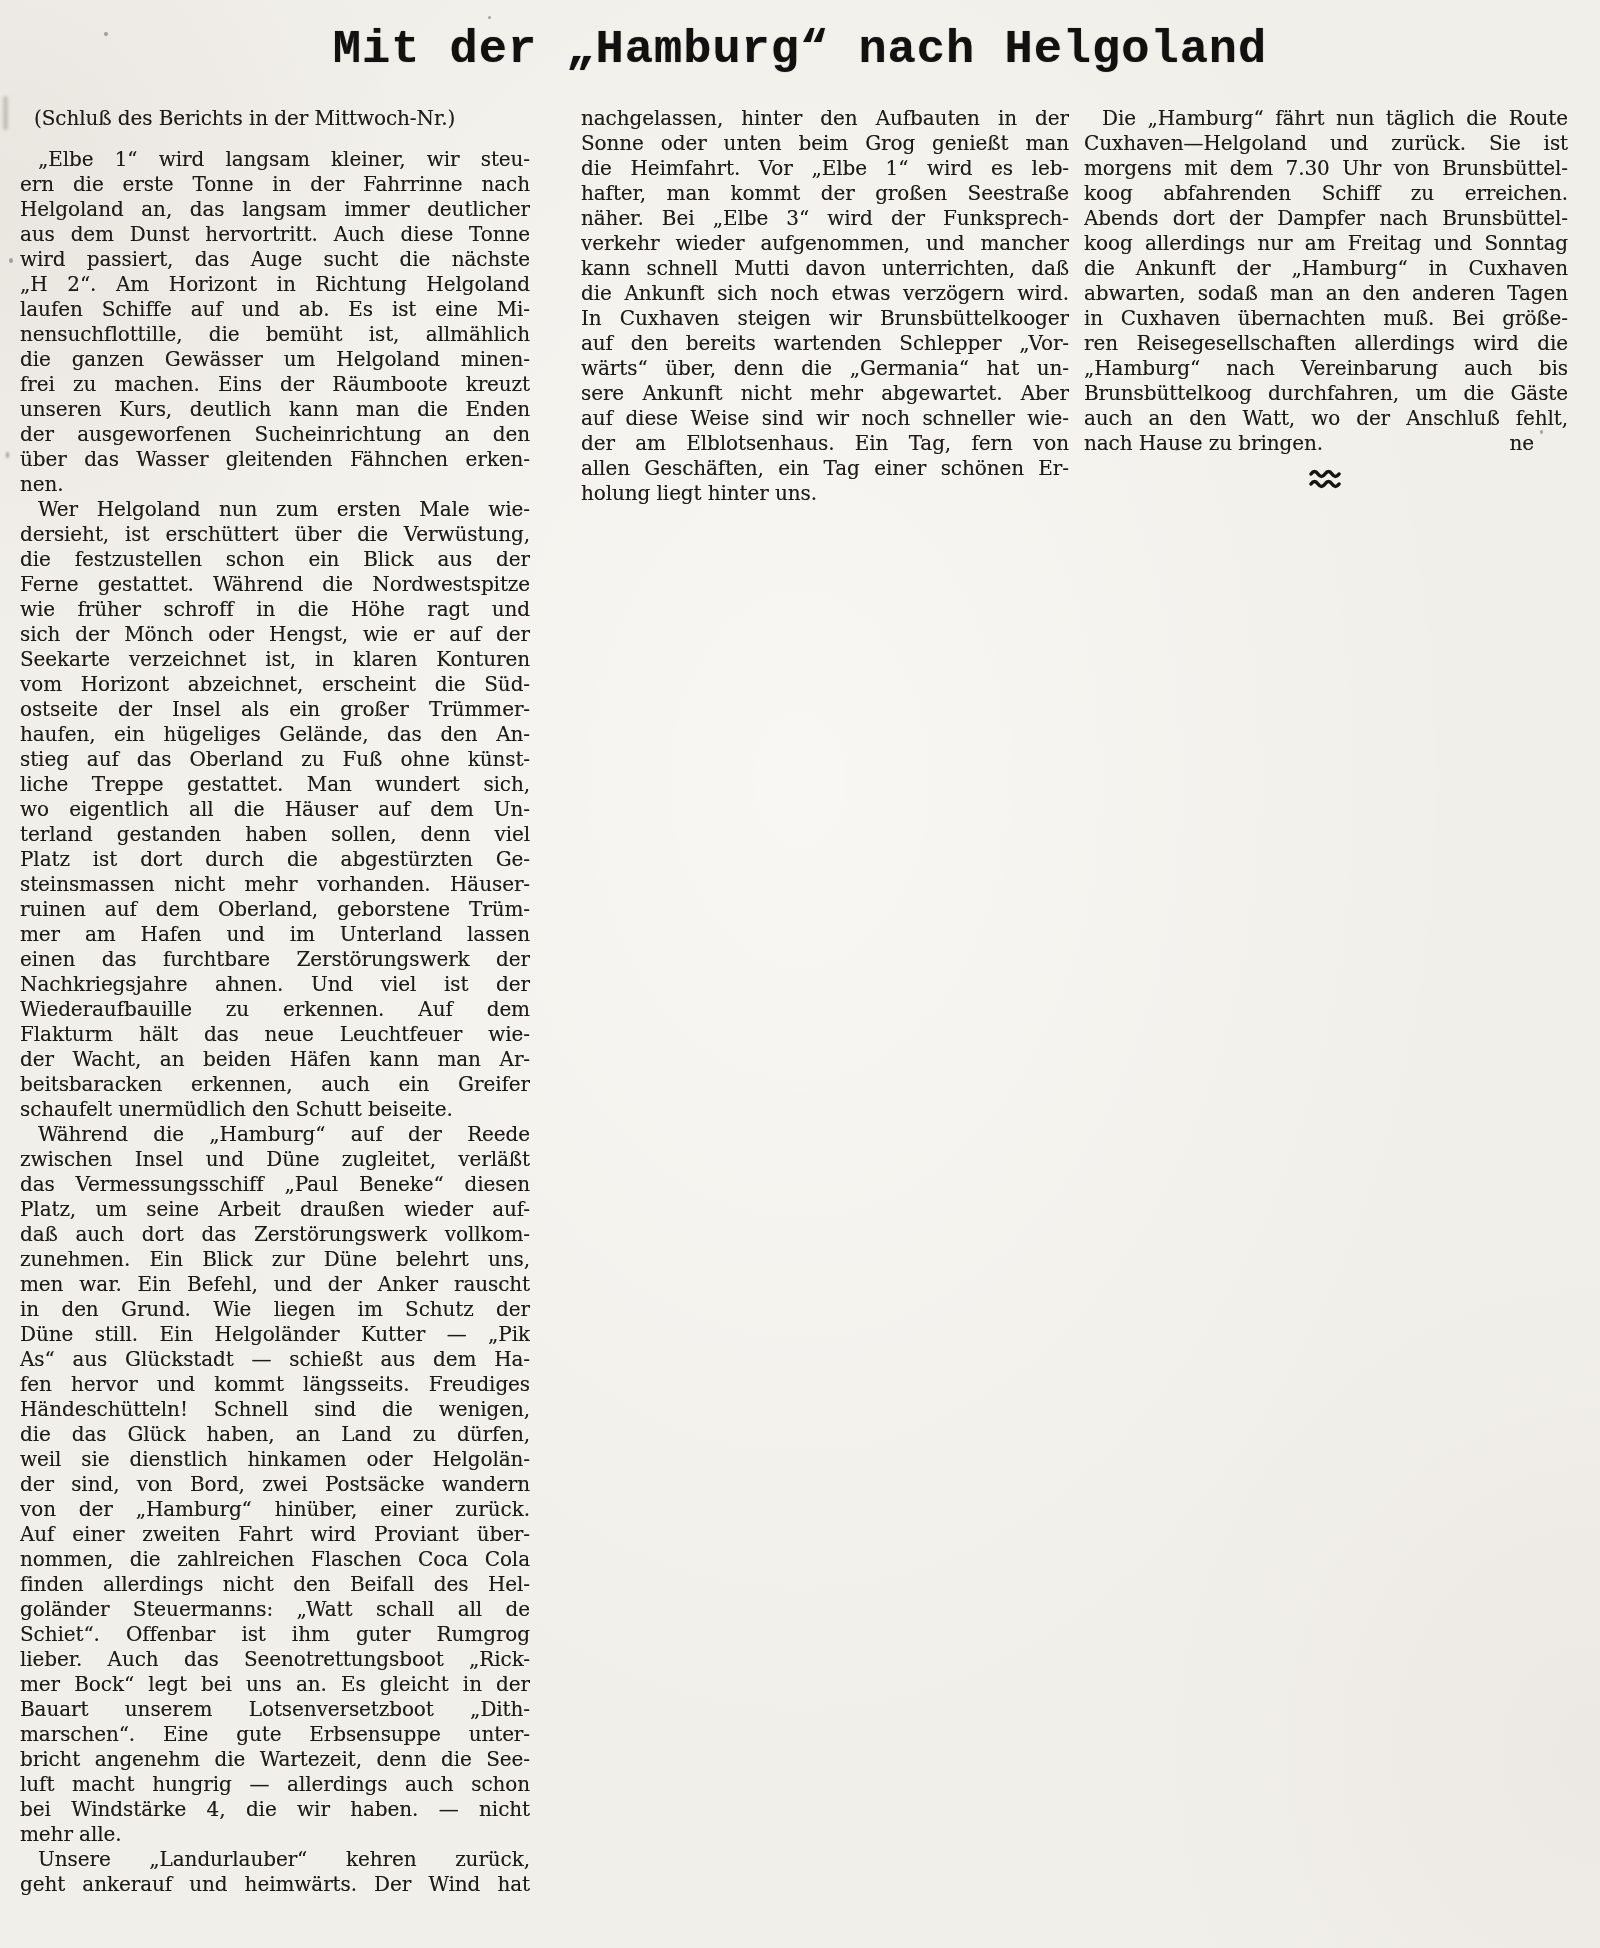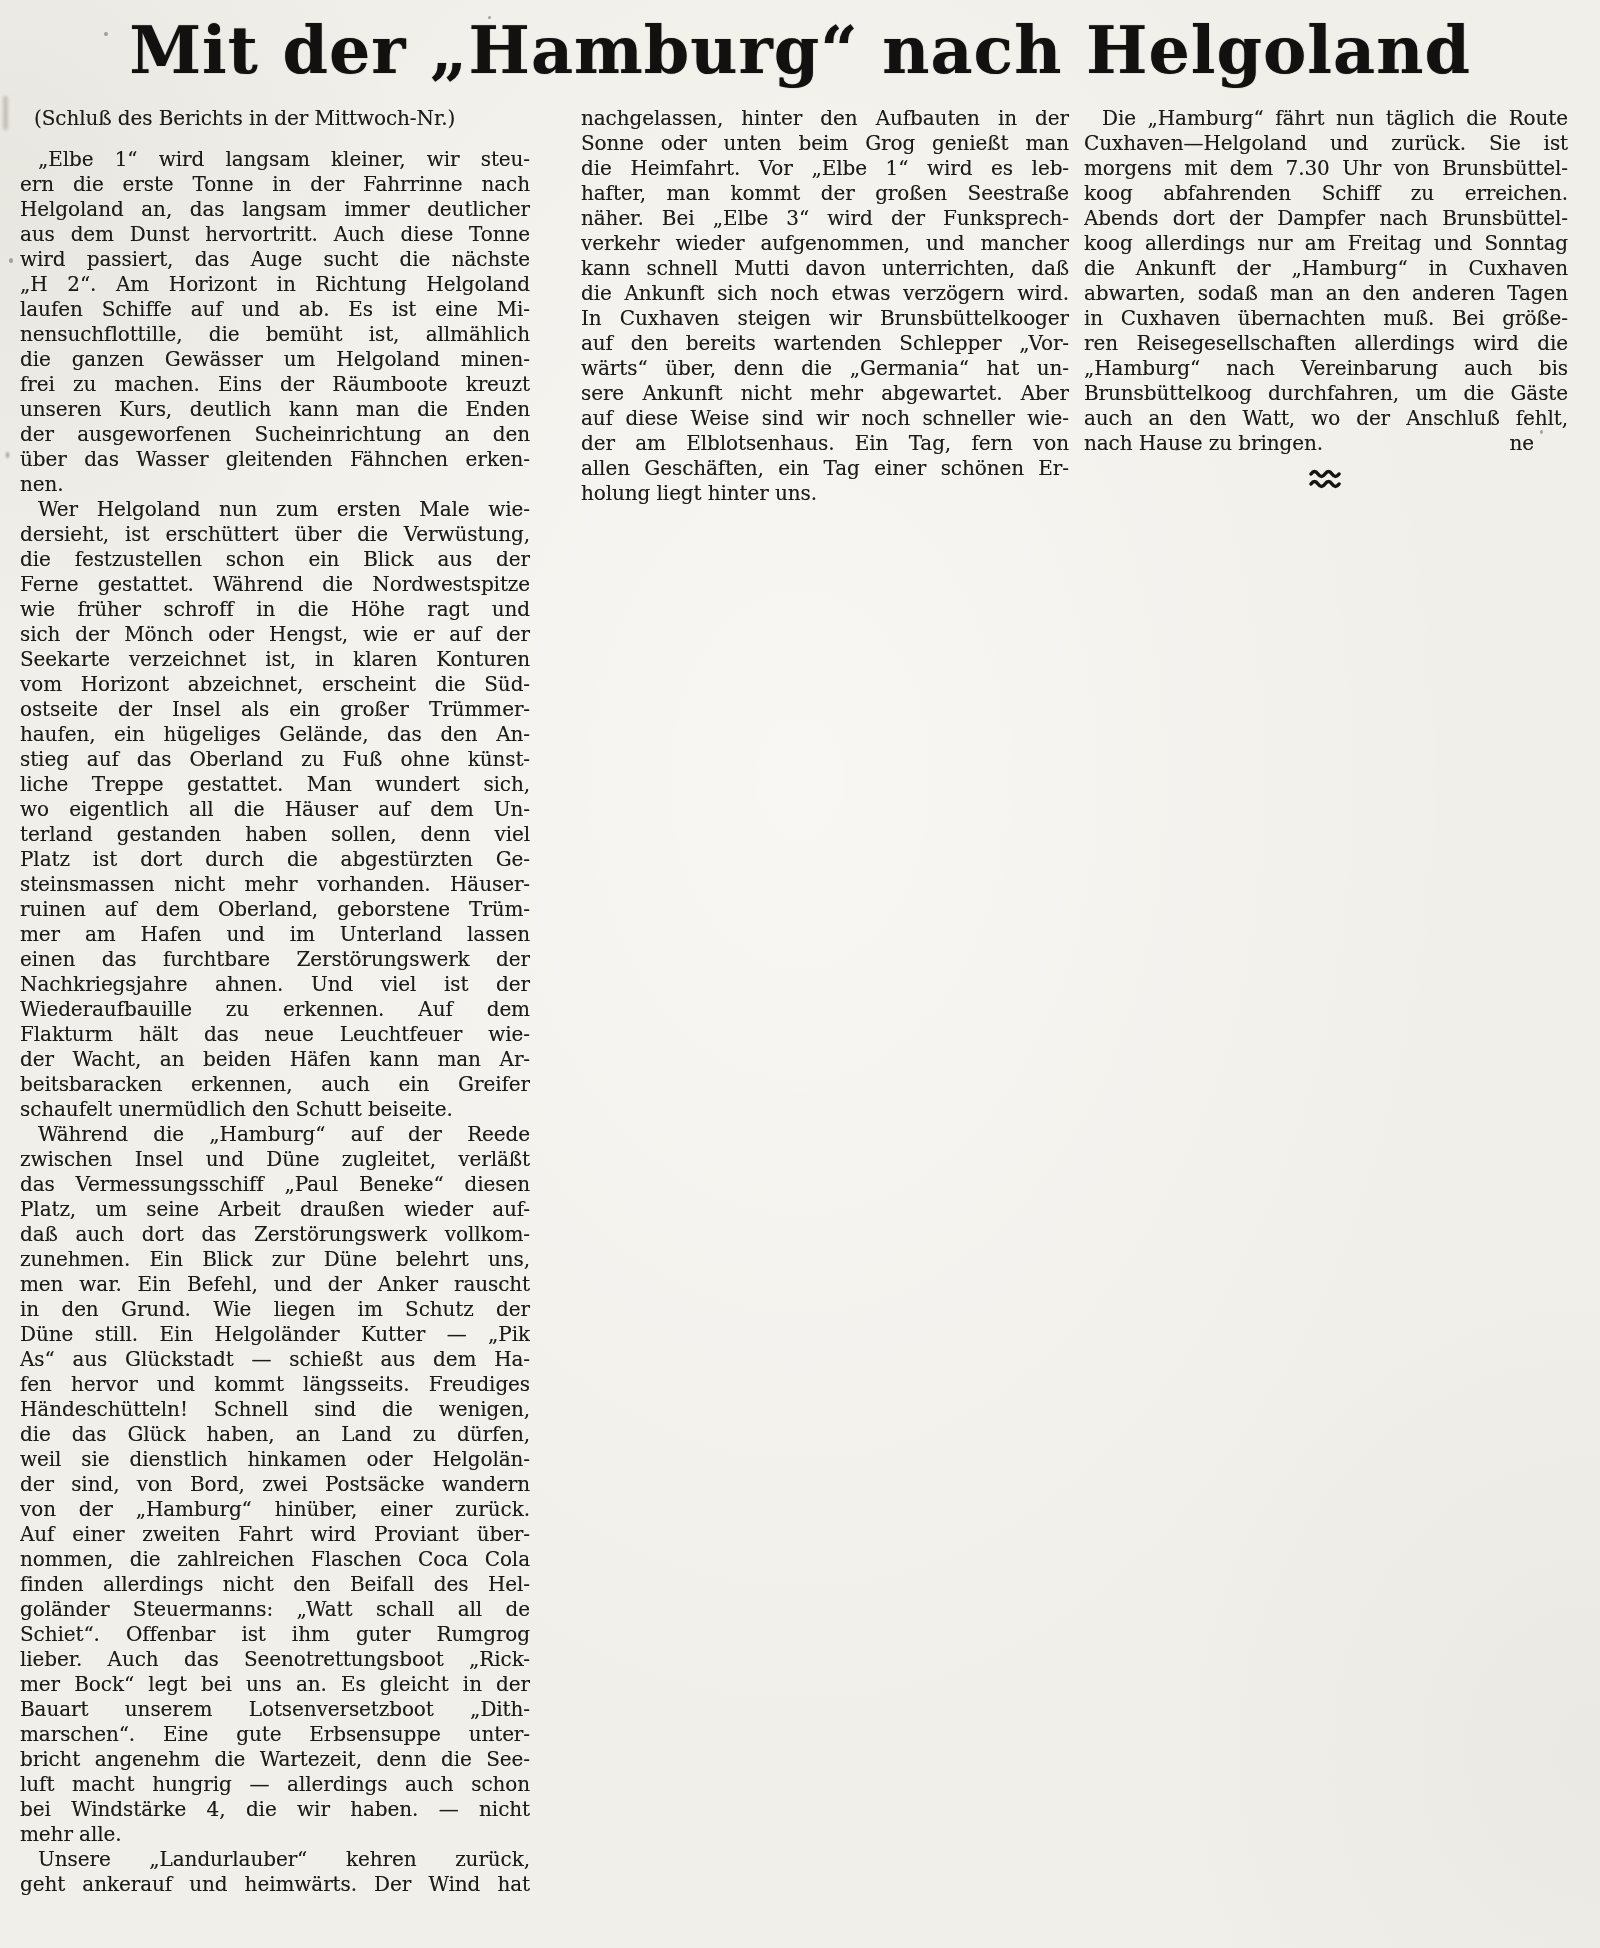--- a/index.html
+++ b/index.html
@@ -17,26 +17,27 @@
     overflow: hidden;
     font-family: "DejaVu Serif", "Liberation Serif", serif;
     color: #1d1b18;
   }
   .headline {
     position: absolute;
     top: 10px;
     left: 0;
     width: 100%;
     text-align: center;
-    font-size: 65px;
+    font-size: 47px;
     line-height: 80px;
     font-weight: bold;
     letter-spacing: 1px;
     color: #121110;
     text-shadow: 0 0 1px rgba(20,18,15,0.55);
+    font-family: Liberation Mono, monospace;
   }
   .col {
     position: absolute;
     top: 106px;
     font-size: 20px;
     line-height: 25px;
     letter-spacing: -0.1px;
     text-shadow: 0 0 0.6px rgba(30,27,22,0.5);
   }
   .col-1 { left: 20px;   width: 510px; }

